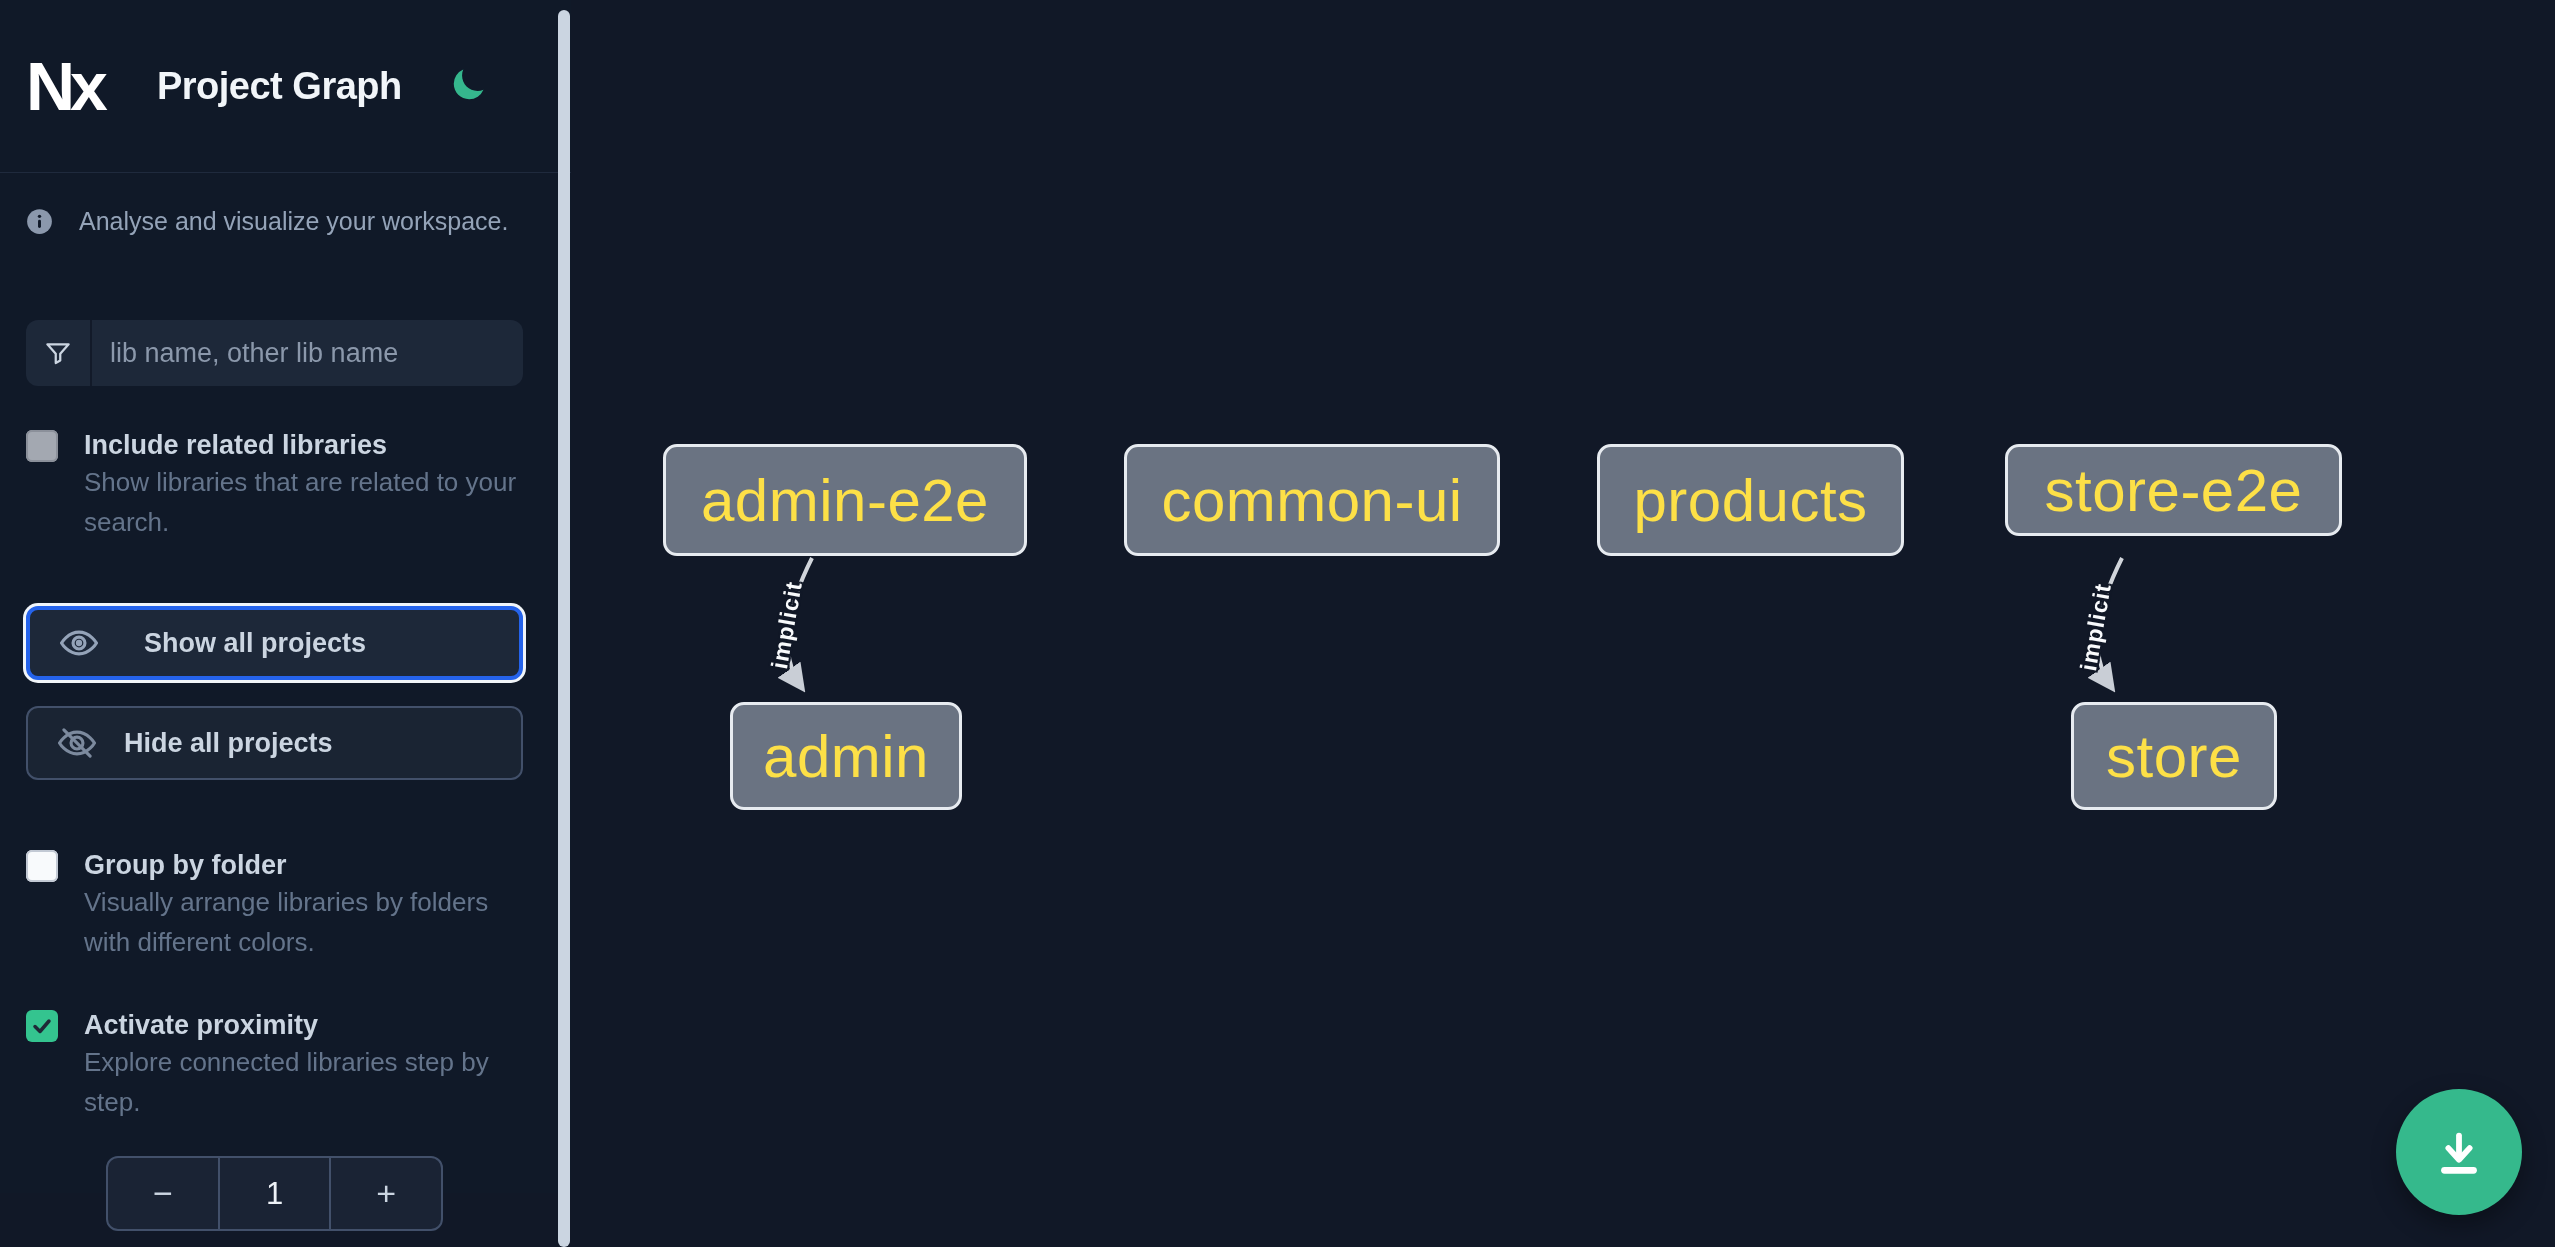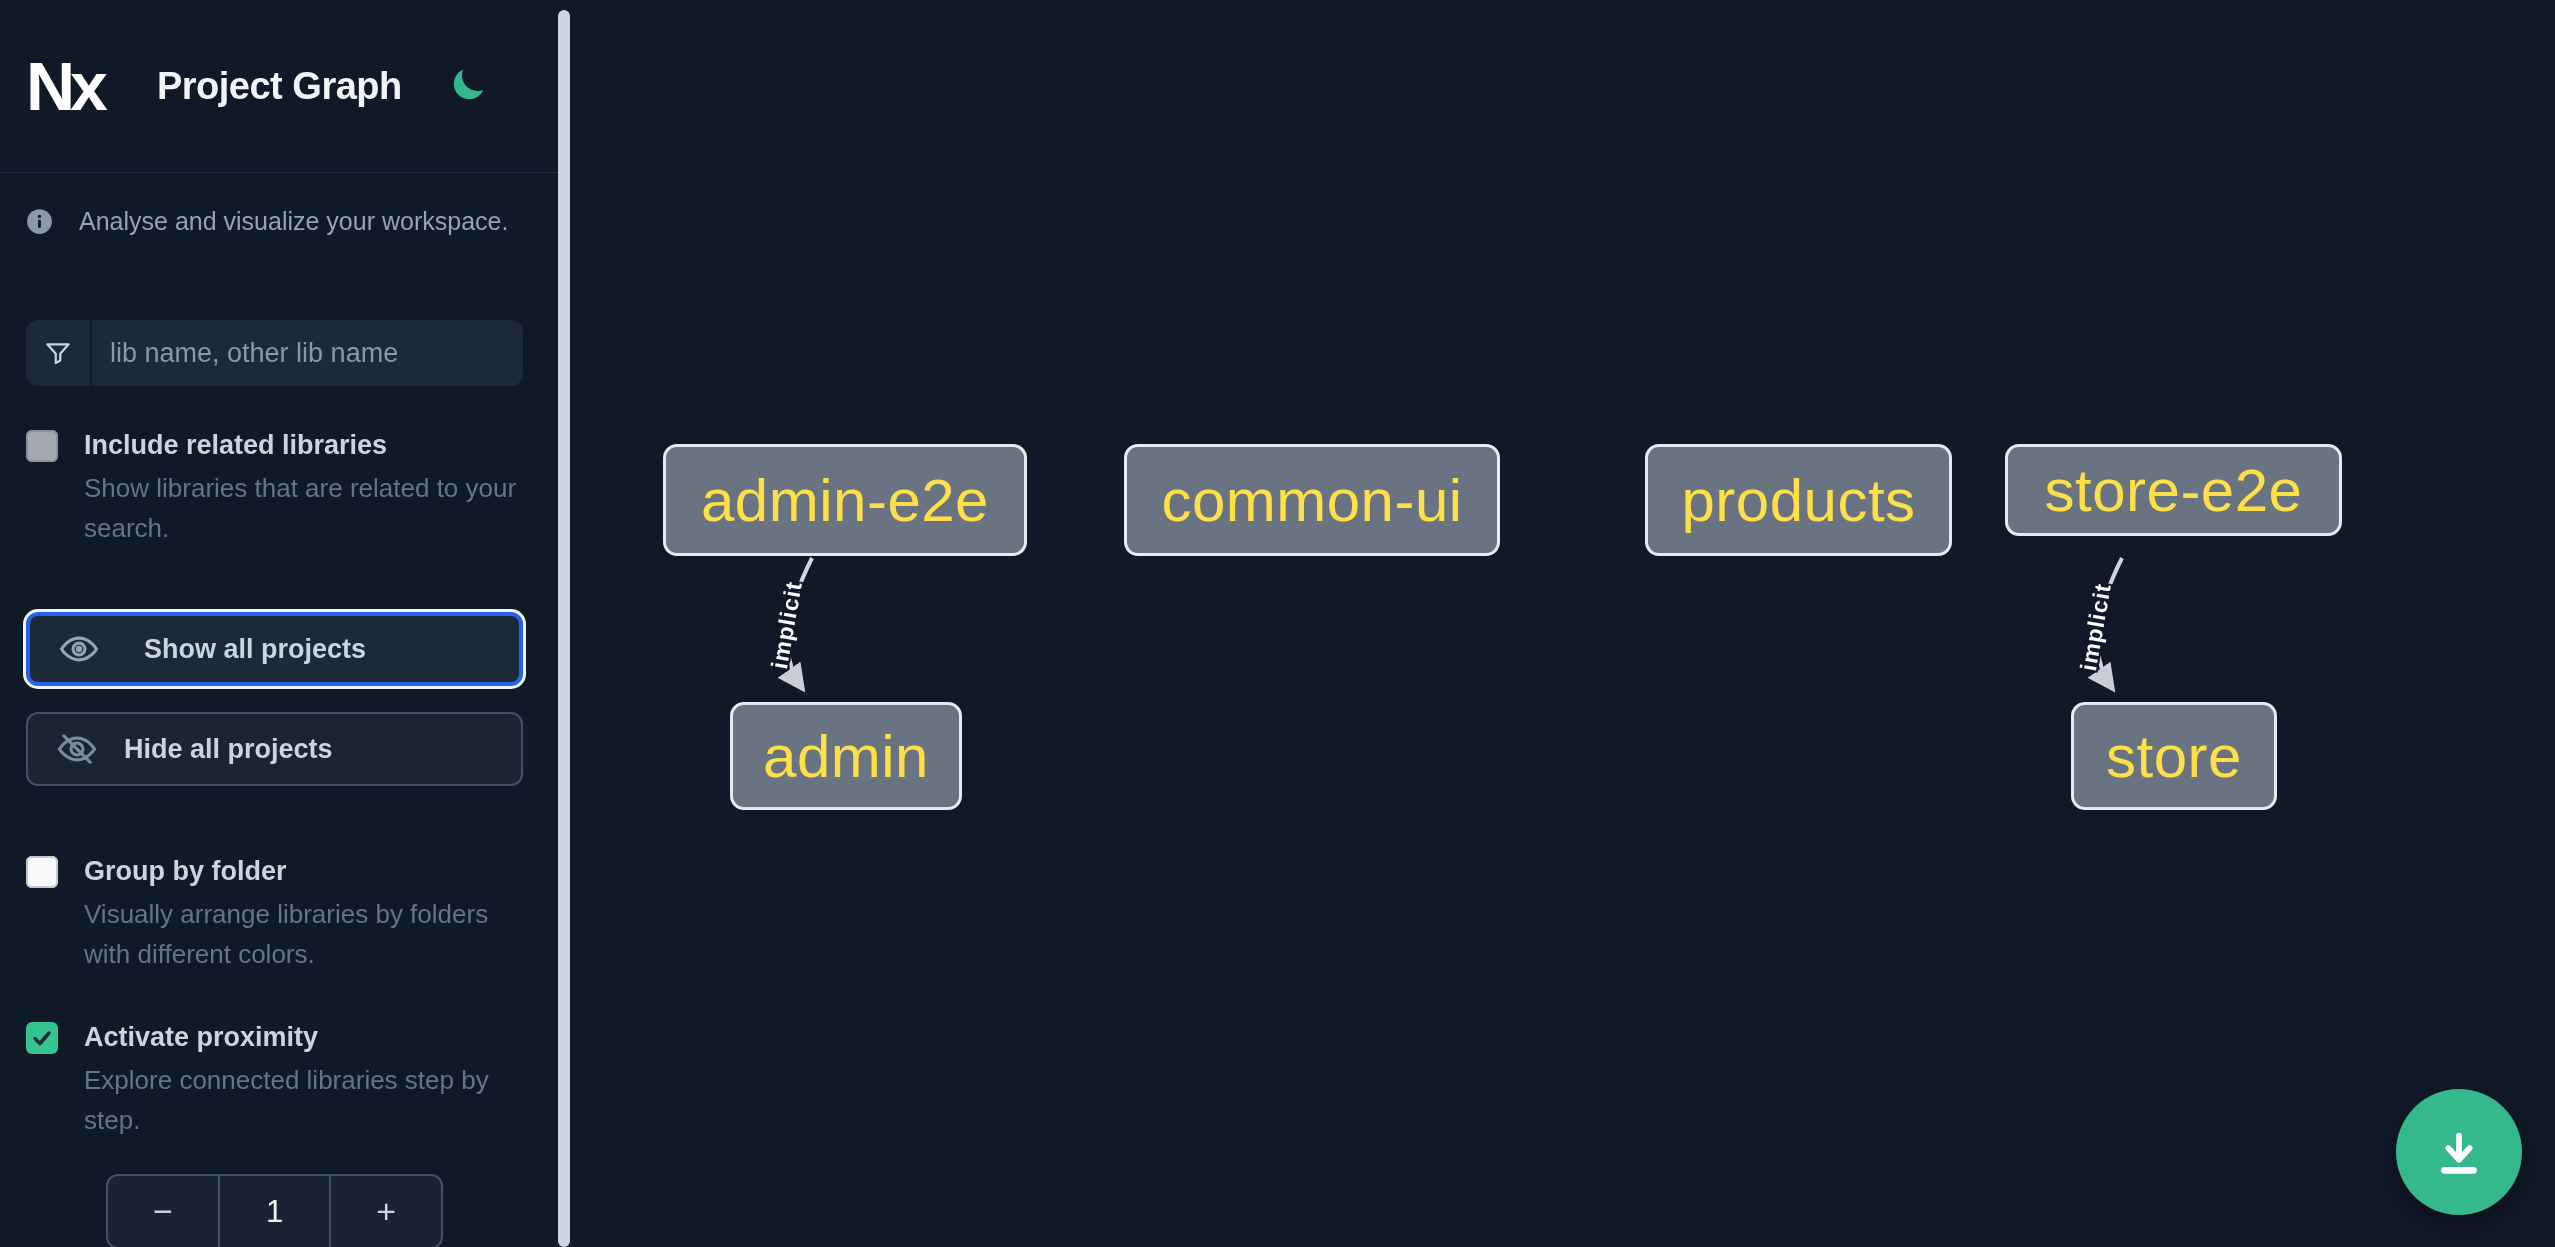--- a/index.html
+++ b/index.html
@@ -63,21 +63,21 @@
     width:32px; height:32px; border-radius:6px; flex:none; margin-top:2px;
     display:flex; align-items:center; justify-content:center; cursor:pointer;
   }
   .checkbox.gray { background:#a3a8b1; box-shadow:inset 0 0 0 2px #8b909a; }
   .checkbox.white { background:#f8fafc; box-shadow:inset 0 0 0 2px #c2c9d4; }
   .checkbox .tick { display:none; }
   .checkbox.checked { background:#34c48f; box-shadow:none; }
   .checkbox.checked .tick { display:block; }
   .sec-texts { width:452px; }
   .sec-label { color:#cbd5e1; font-size:27px; font-weight:700; line-height:34px; }
-  .sec-desc  { color:#64748b; font-size:26px; line-height:40px; margin-top:6px; }
+  .sec-desc  { color:#64748b; font-size:26px; line-height:40px; margin-top:0; }
 
   .sb-btn {
     margin:0 26px; width:497px; height:74px; border-radius:12px;
     background:#1d2839; display:flex; align-items:center; gap:26px;
     padding:0 28px; cursor:pointer;
     color:#cbd5e1; font-size:27px; font-weight:600;
     font-family:"Liberation Sans", sans-serif;
   }
   .btn-show {
     margin-top:64px; border:4px solid #2563eb;
@@ -105,21 +105,21 @@
     background:#111827;
   }
   .edges-svg { position:absolute; left:0; top:0; width:1984px; height:1247px; }
   .node {
     position:absolute; background:#6a7382; border:3px solid #e7ebf0;
     border-radius:14px; display:flex; align-items:center; justify-content:center;
     color:#fde047; font-size:60px; cursor:pointer; letter-spacing:0.5px;
   }
   .node-admin-e2e { left:92px;   top:444px; width:364px; height:112px; }
   .node-common-ui { left:553px;  top:444px; width:376px; height:112px; }
-  .node-products  { left:1074px; top:444px; width:307px; height:112px; }
+  .node-products  { left:1026px; top:444px; width:307px; height:112px; }
   .node-store-e2e { left:1434px; top:444px; width:337px; height:92px; }
   .node-admin     { left:159px;  top:702px; width:232px; height:108px; }
   .node-store     { left:1500px; top:702px; width:206px; height:108px; }
 
   .edge-label {
     position:absolute; color:#f8fafc; font-size:23px; font-weight:700;
     transform:translate(-50%,-50%) rotate(-80deg); letter-spacing:1px;
     text-shadow:
       -2px 0 0 #111827, 2px 0 0 #111827, 0 -2px 0 #111827, 0 2px 0 #111827,
       -2px -2px 0 #111827, 2px 2px 0 #111827, -2px 2px 0 #111827, 2px -2px 0 #111827;

